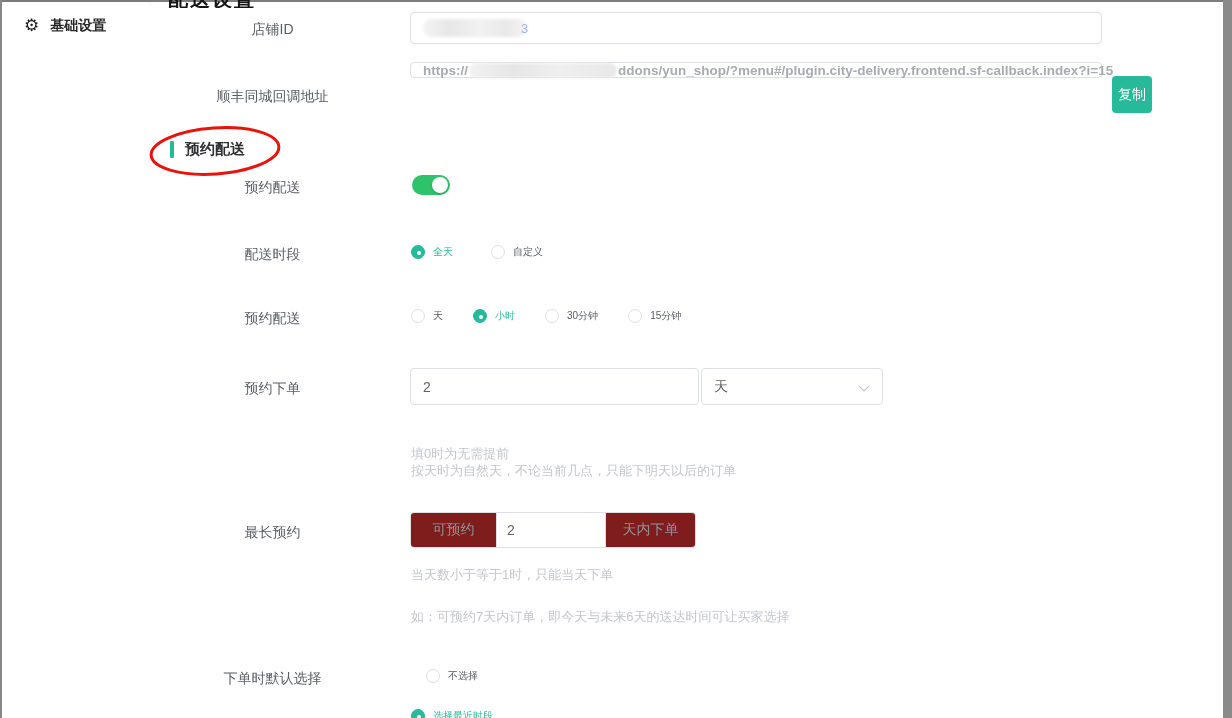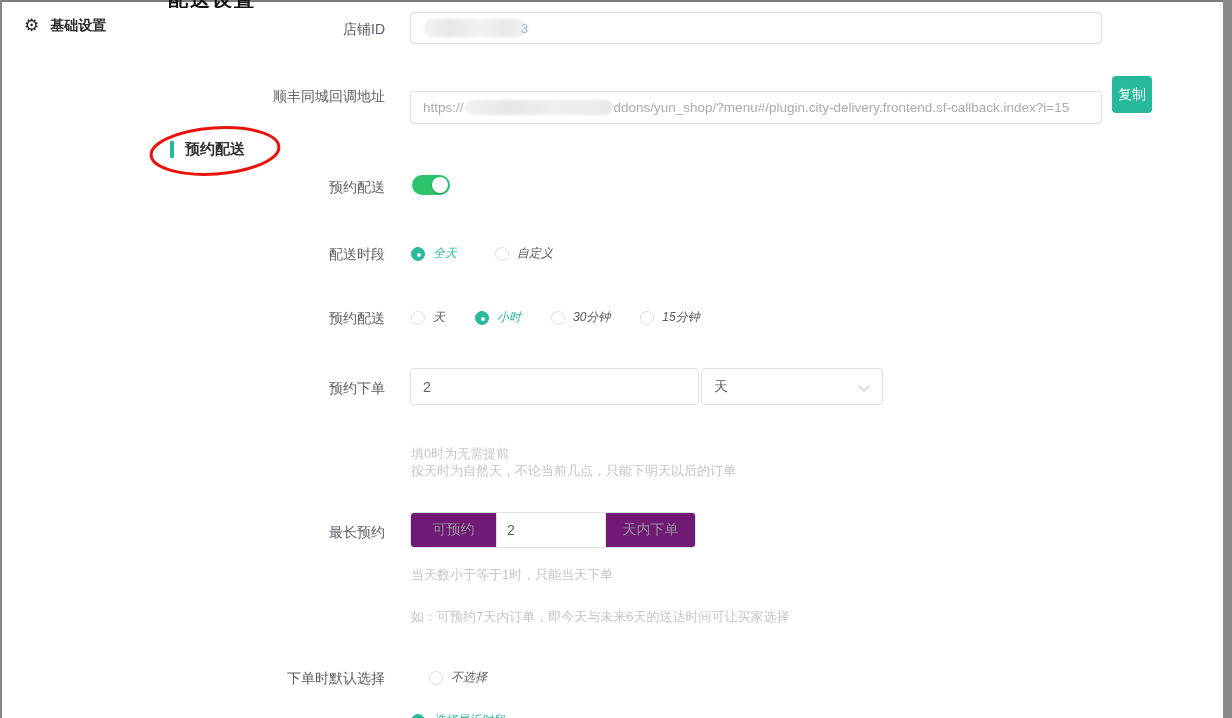--- a/index.html
+++ b/index.html
@@ -17,21 +17,21 @@
   .sidebar-item { display:flex; align-items:center; gap:11px; padding:15px 0 0 22px; }
   .gear { font-size:17px; color:#1f1f1f; line-height:18px; }
   .sidebar-label { font-size:14px; font-weight:bold; color:#2b2b2b; }
 
   .main { position:absolute; left:151px; top:2px; width:1072px; height:716px; background:#fff; }
 
   
   .clip-head { position:absolute; left:17px; top:-2px; width:240px; height:8px; overflow:hidden; }
   .clip-head span { display:block; font-size:20px; font-weight:bold; color:#151515; transform:translateY(-14px); letter-spacing:2px; }
 
-  .flabel { position:absolute; left:9px; width:225px; text-align:right; font-size:14px; color:#5a5e66; }
+  .flabel { position:absolute; left:9px; width:225px; text-align:center; font-size:14px; color:#5a5e66; }
 
   .tinput { position:absolute; border:1px solid #dcdfe6; border-radius:4px; background:#fff;
     display:flex; align-items:center; padding:0 12px; font-size:14px; color:#606266; }
 
   .blur-pill { height:18px; border-radius:9px; filter:blur(1.5px);
     background:linear-gradient(90deg,#f4f4f4,#e7e7e7 25%,#f1f1f1 55%,#e9e9e9 80%,#f3f3f3); }
   .faint3 { color:rgba(70,115,230,0.5); font-size:13px; margin-left:-6px; filter:blur(0.4px); }
 
   .url-text { color:#a8abb2; font-size:13.5px; white-space:nowrap; }
   .url-blur { display:inline-block; width:148px; height:15px; border-radius:8px; filter:blur(1.5px);
@@ -51,35 +51,35 @@
     background:#2cc36b; cursor:pointer; }
   .toggle .knob { position:absolute; right:2px; top:2px; width:16px; height:16px; border-radius:50%; background:#fff;
     box-shadow:0 1px 2px rgba(0,0,0,0.2); }
 
   
   .radio-row { position:absolute; display:flex; align-items:center; }
   .radio { display:flex; align-items:center; cursor:pointer; }
   .rdot { width:14px; height:14px; border-radius:50%; border:1px solid #dcdfe6; background:#fff; flex:0 0 auto; }
   .rdot.checked { border-color:#26b99a; background:#26b99a; position:relative; }
   .rdot.checked::after { content:''; position:absolute; left:5px; top:5px; width:4px; height:4px; border-radius:50%; background:#fff; }
-  .rlabel { margin-left:8px; font-size:12px; color:#555a61;font-style:italic; }
+  .rlabel { margin-left:8px; font-size:10px; color:#555a61; }
   .rlabel.on { color:#26b99a; }
 
   input.val { border:none; outline:none; font-size:14px; color:#606266; width:100%; background:transparent; font-family:inherit; }
 
   .select-box { position:absolute; border:1px solid #dcdfe6; border-radius:4px; background:#fff;
     display:flex; align-items:center; padding:0 12px; font-size:14px; color:#606266; cursor:pointer; }
   .chev { position:absolute; right:14px; top:13px; width:8px; height:8px;
     border-right:1.5px solid #c0c4cc; border-bottom:1.5px solid #c0c4cc; transform:rotate(45deg); }
 
   .hint { position:absolute; font-size:13px; color:#c4c6cc; white-space:nowrap; }
 
   
   .igroup { position:absolute; display:flex; border:1px solid #dcdfe6; border-radius:4px; overflow:hidden; height:36px; }
-  .igroup .fix { background:#701a75; color:#909399; font-size:14px; display:flex; align-items:center; justify-content:center; }
+  .igroup .fix { background:#7f1d1d; color:#909399; font-size:14px; display:flex; align-items:center; justify-content:center; }
   .igroup .pre { width:86px; border-right:1px solid #dcdfe6; }
   .igroup .app { width:90px; border-left:1px solid #dcdfe6; }
   .igroup .mid { width:108px; background:#fff; display:flex; align-items:center; padding:0 10px; }
 </style>
 </head>
 <body>
 
 <div class="stage">
   <div class="top-edge"></div>
   <div class="left-edge"></div>
@@ -97,21 +97,21 @@
       <span>配送设置</span>
     </div>
 
     <div class="flabel" style="top:19px;">店铺ID</div>
     <div class="tinput" style="left:259px; top:10px; width:692px; height:32px;">
       <span class="blur-pill" style="width:104px;"></span>
       <span class="faint3">3</span>
     </div>
 
     <div class="flabel" style="top:86px;">顺丰同城回调地址</div>
-    <div class="tinput" style="left:259px; top:89px; width:692px; height:33px;">
+    <div class="tinput" style="left:259px; top:60px; width:692px; height:16px;font-weight:bold;">
       <span class="url-text"><span>https://</span><span class="url-blur"></span><span>ddons/yun_shop/?menu#/plugin.city-delivery.frontend.sf-callback.index?i=15</span></span>
     </div>
     <button class="copy-btn">复制</button>
 
     <div class="sec-bar"></div>
     <div class="sec-title">预约配送</div>
     <svg class="red-ellipse" width="145" height="60">
       <ellipse cx="72" cy="30" rx="64" ry="23" fill="none" stroke="#e8140c" stroke-width="3" transform="rotate(-4 72 30)"></ellipse>
     </svg>
 

